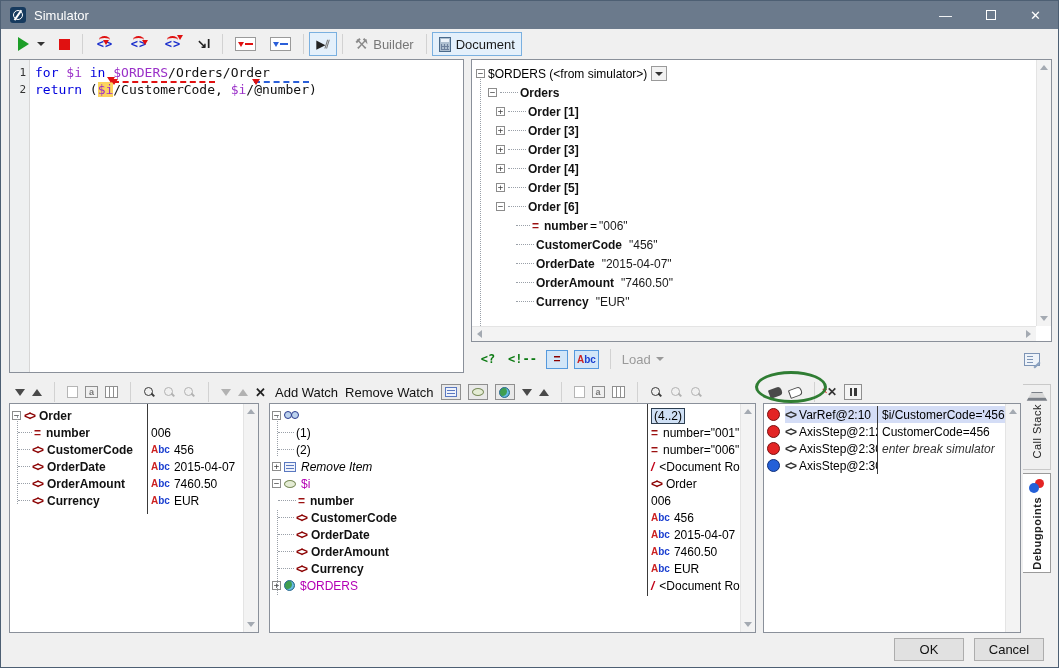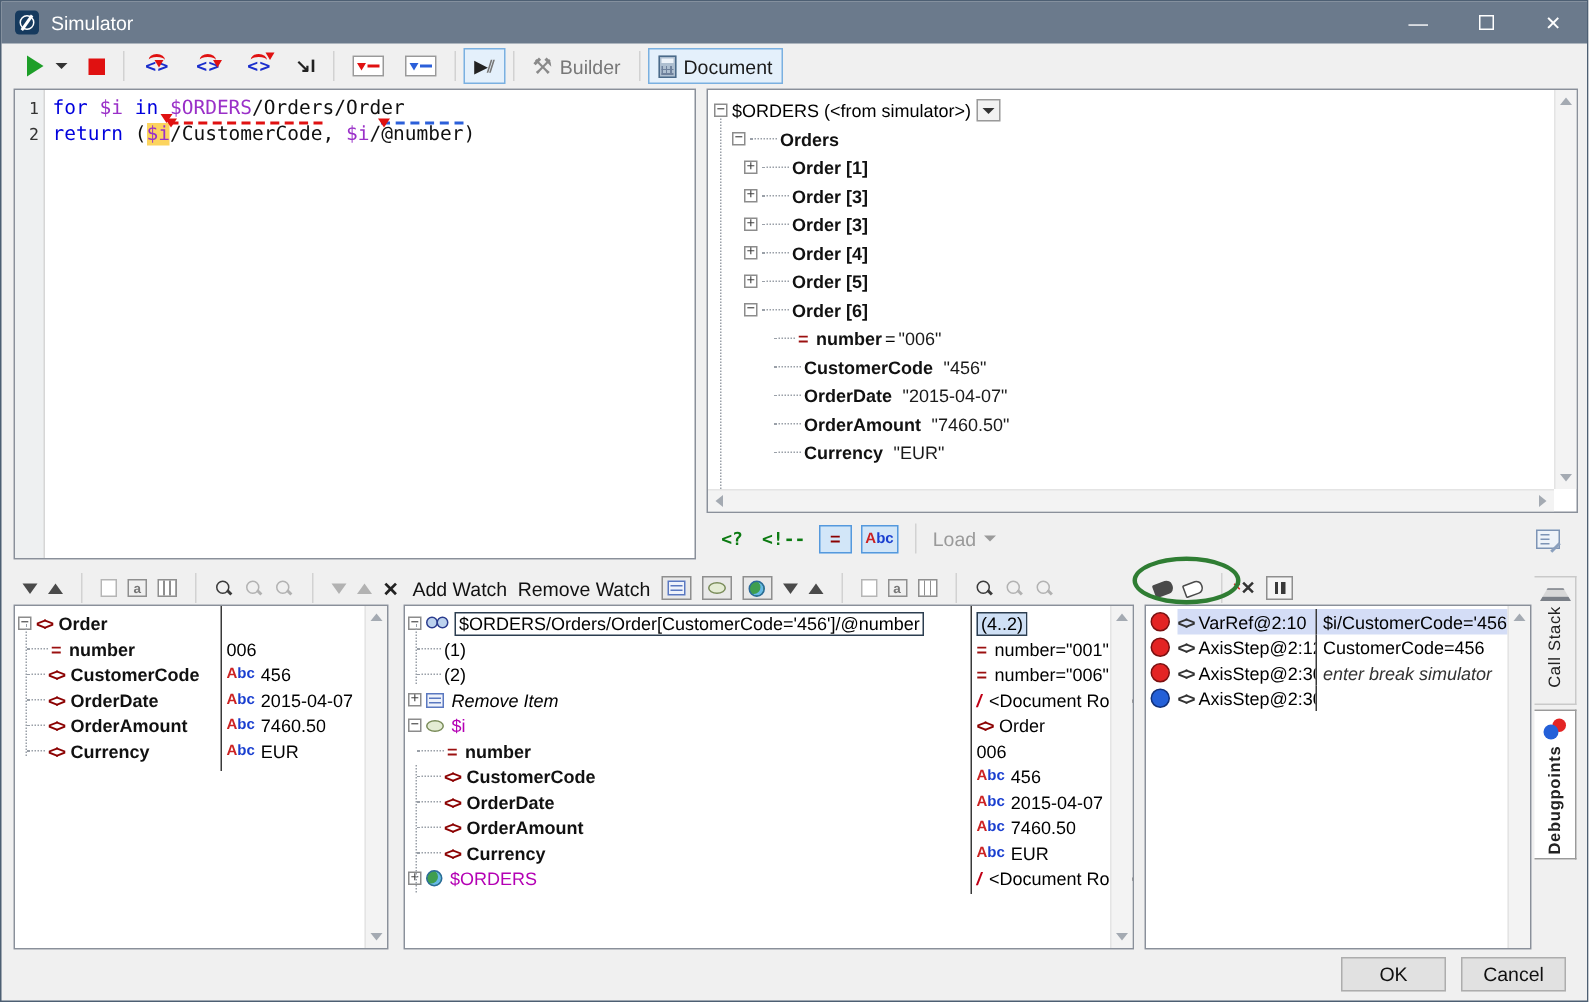--- a/index.html
+++ b/index.html
@@ -467,21 +467,20 @@
 
   <div id="midpane" class="pane">
     <div class="coldiv" style="left:377px; top:0; height:192px;"></div>
     <div class="vdots" style="left:7px; top:12px; height:40px;"></div>
     <div class="vdots" style="left:7px; top:106px; height:85px;"></div>
     <div style="padding-top:3px">
       <div class="prow">
           <span class="cellname" style="width:377px">
             <span class="exp" style="margin-left:2px">−</span>
             <span class="watch-ico"></span>
-            <span class="name-box">$ORDERS/Orders/Order[CustomerCode='456']/@number</span>
           </span>
           <span class="cellval">
             <span class="sel-box">(4..2)</span>
           </span>
         </div>
       <div class="prow">
           <span class="cellname" style="width:377px">
             <span class="stub" style="margin-left:8px;width:16px"></span>
             <span>(1)</span>
           </span>

